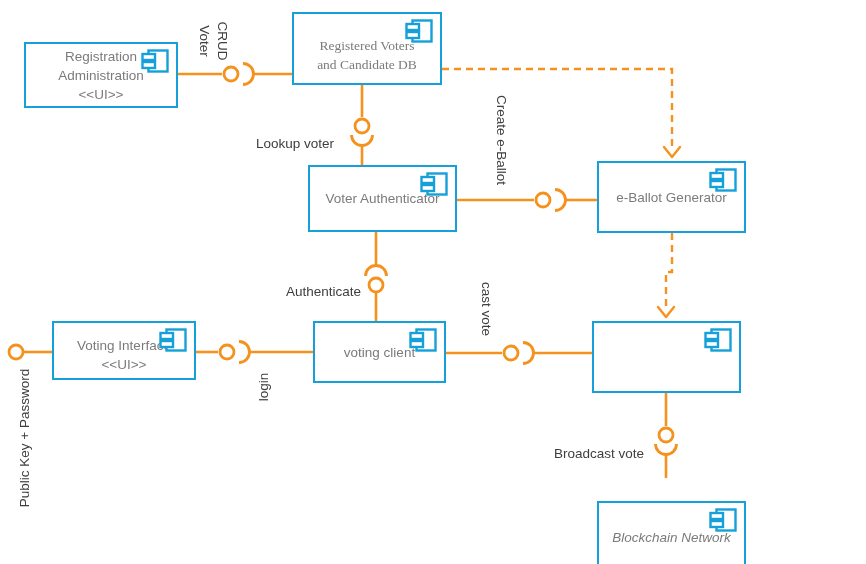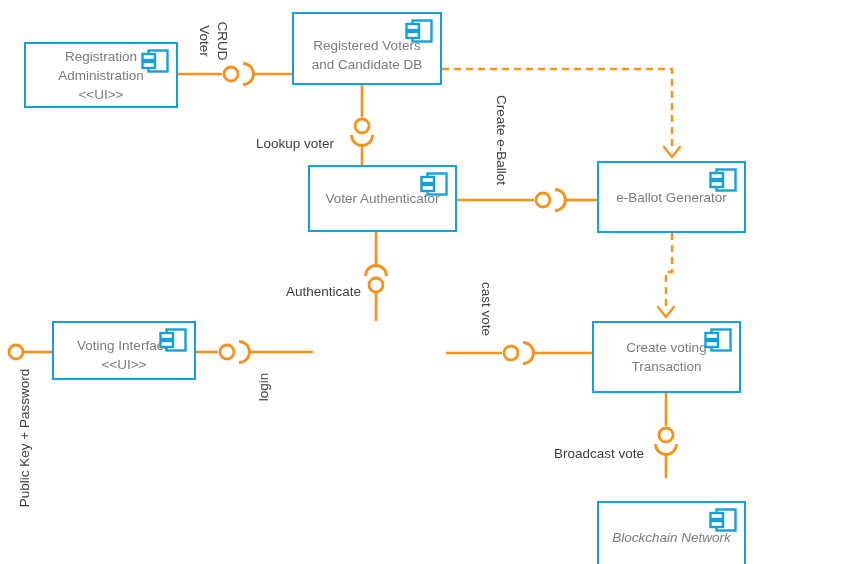--- a/index.html
+++ b/index.html
@@ -21,21 +21,21 @@
   .sock{fill:none;stroke:var(--orange);stroke-width:2.8;}
   .arrow{fill:none;stroke:var(--orange);stroke-width:2.4;stroke-linecap:round;stroke-linejoin:round;}
   .node{
     position:absolute;border:2px solid var(--blue);background:#fff;
     display:flex;align-items:center;justify-content:center;text-align:center;
     color:var(--gray);font-size:13.5px;line-height:19px;box-sizing:border-box;
   }
   .node .name{white-space:pre-line;}
   .node .icon{position:absolute;top:5px;right:7px;width:28px;height:24px;}
   .n-regadmin{left:24px;top:42px;width:154px;height:66px;}
-  .n-db{left:292px;top:12px;width:150px;height:73px;padding-top:12px;}
+  .n-db{left:292px;top:12px;width:150px;height:73px;padding-top:12px;font-family:Liberation Serif, serif;}
   .n-auth{left:308px;top:165px;width:149px;height:67px;}
   .n-ballot{left:597px;top:161px;width:149px;height:72px;}
   .n-votif{left:52px;top:321px;width:144px;height:59px;padding-top:8px;}
   .n-client{left:313px;top:321px;width:133px;height:62px;}
   .n-tx{left:592px;top:321px;width:149px;height:72px;}
   .n-chain{left:597px;top:501px;width:149px;height:73px;font-style:italic;}
   .lbl{
     position:absolute;color:var(--label);font-size:13.5px;line-height:18px;
     white-space:pre-line;text-align:center;transform-origin:center;
   }
@@ -164,29 +164,35 @@
   <div class="node n-votif">
     <svg class="icon" viewBox="0 0 28 24">
       <rect x="7.5" y="1.5" width="19" height="21" fill="#fff" stroke="var(--blue)" stroke-width="2.4"></rect>
       <rect x="1.5" y="5" width="12.5" height="6" fill="#fff" stroke="var(--blue)" stroke-width="2.4"></rect>
       <rect x="1.5" y="13" width="12.5" height="6" fill="#fff" stroke="var(--blue)" stroke-width="2.4"></rect>
     </svg>
     <span class="name">Voting Interface
 &lt;&lt;UI&gt;&gt;</span>
   </div>
 
+  <div class="node n-client">
+    <svg class="icon" viewBox="0 0 28 24">
+      <rect x="7.5" y="1.5" width="19" height="21" fill="#fff" stroke="var(--blue)" stroke-width="2.4"></rect>
+      <rect x="1.5" y="5" width="12.5" height="6" fill="#fff" stroke="var(--blue)" stroke-width="2.4"></rect>
+      <rect x="1.5" y="13" width="12.5" height="6" fill="#fff" stroke="var(--blue)" stroke-width="2.4"></rect>
+    </svg>
+    <span class="name">voting client</span>
+  </div>
 
   <div class="node n-tx">
     <svg class="icon" viewBox="0 0 28 24">
       <rect x="7.5" y="1.5" width="19" height="21" fill="#fff" stroke="var(--blue)" stroke-width="2.4"></rect>
       <rect x="1.5" y="5" width="12.5" height="6" fill="#fff" stroke="var(--blue)" stroke-width="2.4"></rect>
       <rect x="1.5" y="13" width="12.5" height="6" fill="#fff" stroke="var(--blue)" stroke-width="2.4"></rect>
     </svg>
-    <span class="name">Create voting
-Transaction</span>
   </div>
 
   <div class="node n-chain">
     <svg class="icon" viewBox="0 0 28 24">
       <rect x="7.5" y="1.5" width="19" height="21" fill="#fff" stroke="var(--blue)" stroke-width="2.4"></rect>
       <rect x="1.5" y="5" width="12.5" height="6" fill="#fff" stroke="var(--blue)" stroke-width="2.4"></rect>
       <rect x="1.5" y="13" width="12.5" height="6" fill="#fff" stroke="var(--blue)" stroke-width="2.4"></rect>
     </svg>
     <span class="name">Blockchain Network</span>
   </div>

